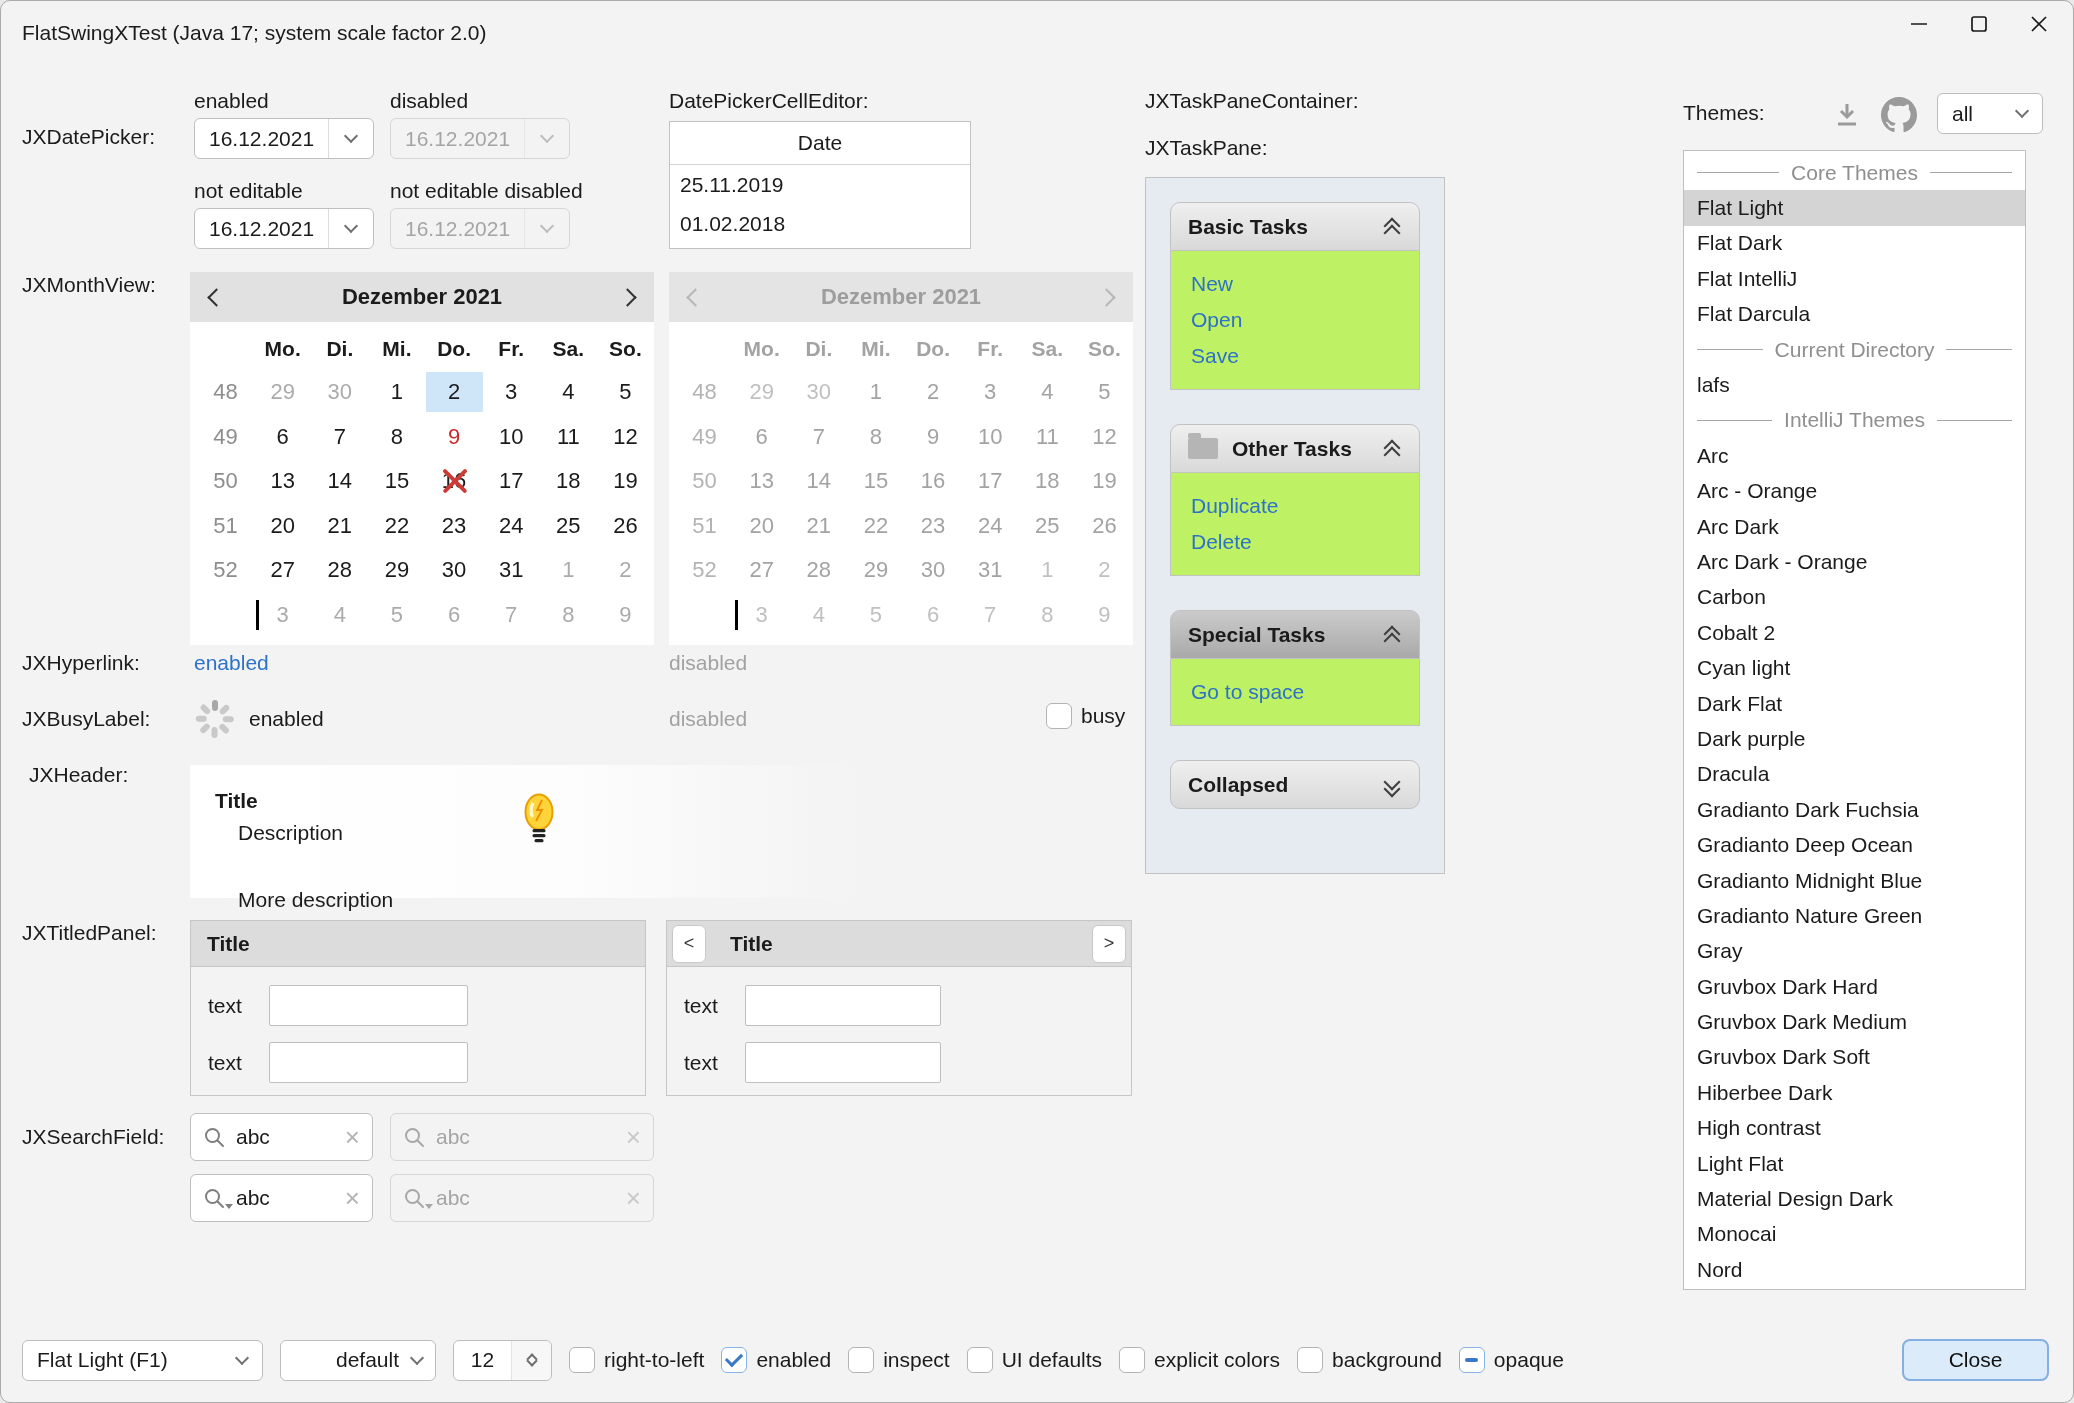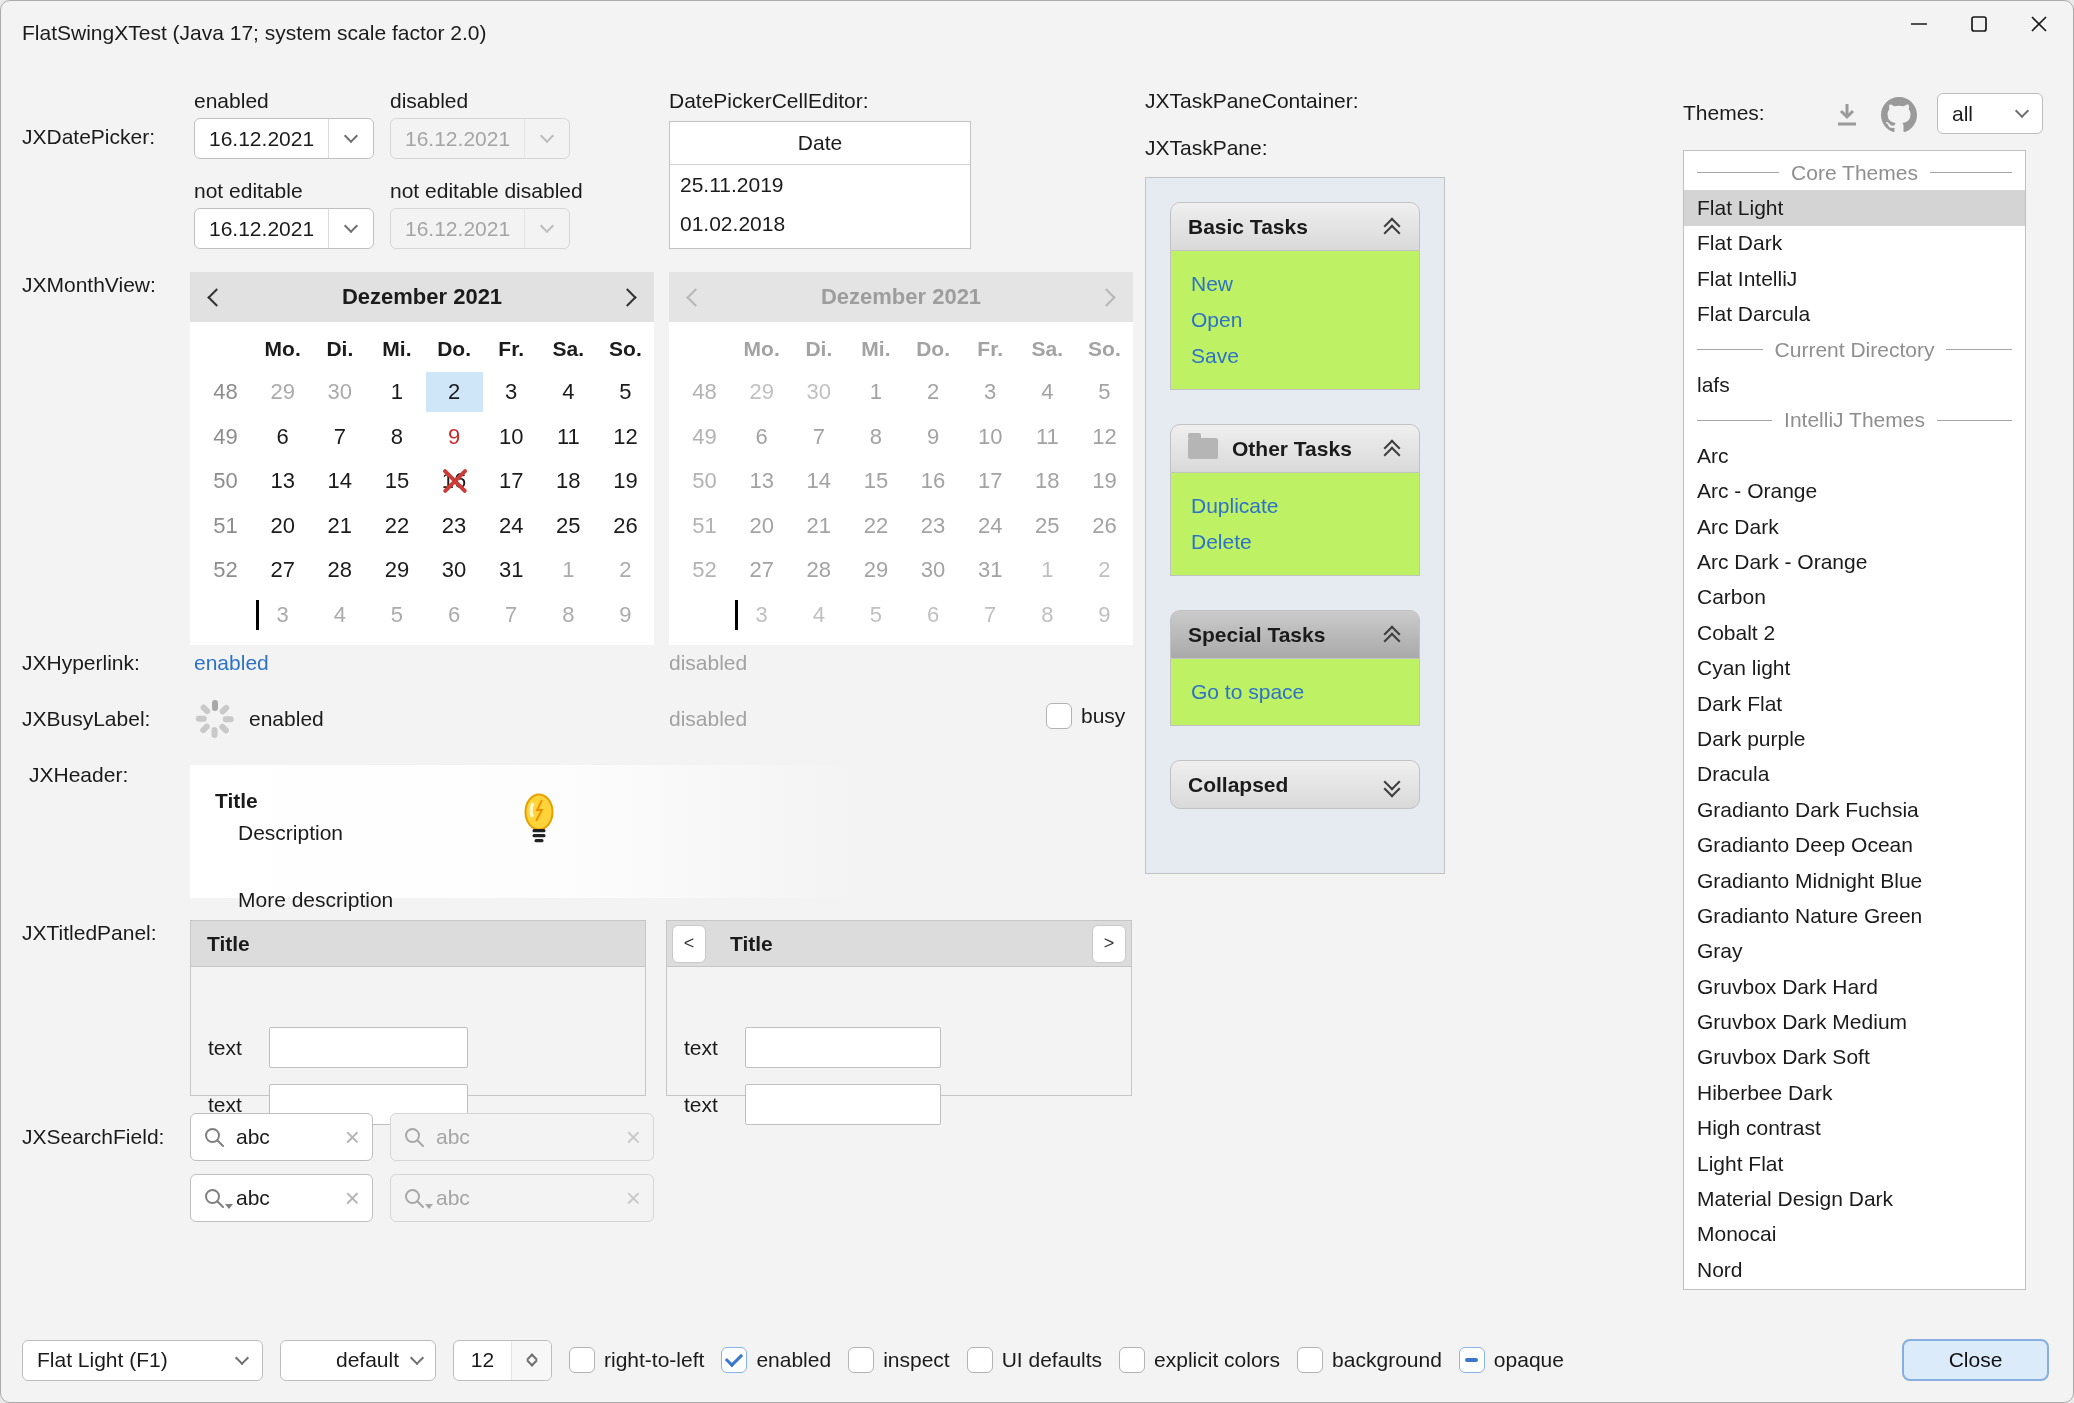--- a/index.html
+++ b/index.html
@@ -82,21 +82,21 @@
   .jxheader .h-desc { position:absolute; left:48px; top:56px; }
   .jxheader .h-more { position:absolute; left:48px; top:88px;margin-top:35px; }
   .jxheader svg.bulb { position:absolute; left:330px; top:26px; }
 
   
   .tpanel { position:absolute; top:919px; height:176px; border:1px solid #c6c6c6; background:#f3f3f3; }
   .tpanel .tp-hd { height:46px; background:#dcdcdc; border-bottom:1px solid #c6c6c6; display:flex; align-items:center; padding:0 16px; font-weight:bold; gap:24px; }
   .tpanel .tp-hd.with-nav { padding:0 5px; }
   .tp-nav { width:34px; height:38px; background:#fff; border:1px solid #c9c9c9; border-radius:6px; display:grid; place-items:center; font-size:18px; font-weight:normal; color:#333; }
   .tp-hd .hd-title { flex:1; }
-  .tpanel .frow { position:absolute; display:flex; align-items:center; gap:27px;margin-top:42px; }
+  .tpanel .frow { position:absolute; display:flex; align-items:center; gap:27px; }
   .tfield { width:199px; height:41px; background:#fff; border:1px solid #bfbfbf; border-radius:2px; }
 
   
   .search { position:absolute; height:48px; background:#fff; border:1px solid #bfbfbf; border-radius:6px; display:flex; align-items:center; padding:0 12px; gap:10px; }
   .search .val { flex:1; }
   .search .clear { color:#b4b4b4; font-size:26px; line-height:1; }
   .mag-wrap { position:relative; width:23px; height:23px; flex:none; }
   .mag-arrow { position:absolute; right:-7px; bottom:1px; width:0; height:0; border-left:4.5px solid transparent; border-right:4.5px solid transparent; border-top:5.5px solid #7f7f7f; }
   .search.disabled { background:#f3f3f3; border-color:#d6d6d6; }
   .search.disabled .val { color:#a5a5a5; }

